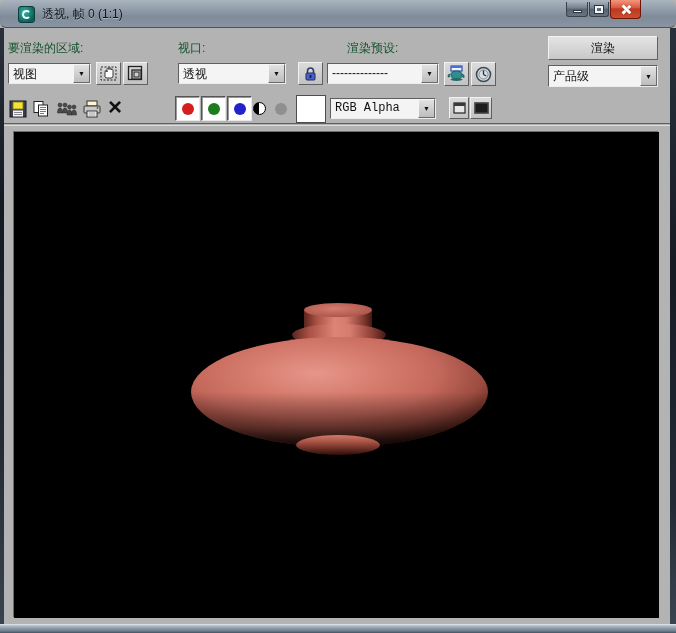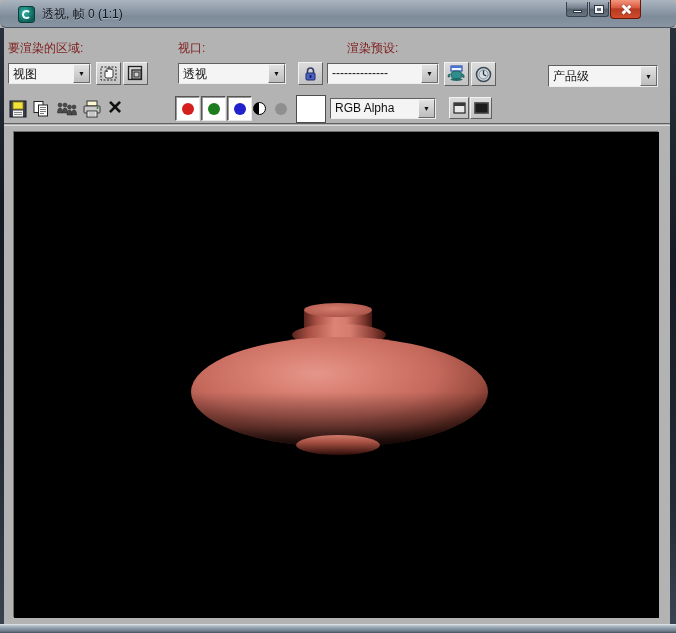--- a/index.html
+++ b/index.html
@@ -34,28 +34,28 @@
   .btn-max .box{width:8px;height:7px;border:2px solid #f4f7fa;outline:1px solid #2d3640;}
   .btn-close{left:610px;top:0;width:31px;height:19px;border:1px solid #6d1507;border-top:none;border-radius:0 0 4px 4px;
     background:linear-gradient(180deg,#f3977f 0%,#da5a3e 42%,#b93a22 50%,#cf4c2c 100%);}
   .xglyph{position:relative;width:11px;height:11px;}
   .xglyph::before,.xglyph::after{content:"";position:absolute;left:4.5px;top:0;width:2.5px;height:11px;background:#fff;
     box-shadow:0 0 1px #5b0f04;}
   .xglyph::before{transform:rotate(45deg);}
   .xglyph::after{transform:rotate(-45deg);}
 
   
-  .lbl{position:absolute;font-size:12px;color:#7f1d1d;white-space:nowrap;}
+  .lbl{position:absolute;font-size:12px;color:#14532d;white-space:nowrap;}
   .dd{position:absolute;height:21px;background:#f4f4f4;border:1px solid;border-color:#5f5f5f #ededed #ededed #5f5f5f;
     display:flex;align-items:stretch;font-size:12px;color:#111;}
   .dd .val{flex:1;padding:2px 0 0 4px;overflow:hidden;white-space:nowrap;border-radius:7px;}
   .dd .arrow{width:17px;background:linear-gradient(180deg,#e2e2e2,#bdbdbd);border:1px solid;
     border-color:#f4f4f4 #6a6a6a #6a6a6a #f4f4f4;display:flex;align-items:center;justify-content:center;
     font-size:7px;color:#111;}
-  .mono .val{font-family:Liberation Sans, sans-serif;font-size:12px;}
+  .mono .val{font-family:Liberation Mono, monospace;font-size:12px;}
 
   .btn3d{position:absolute;background:linear-gradient(180deg,#dcdcdc,#c2c2c2);border:1px solid;
     border-color:#f2f2f2 #606060 #606060 #f2f2f2;display:flex;align-items:center;justify-content:center;}
   .render-btn{left:548px;top:36px;width:110px;height:24px;font-size:12px;color:#111;
     background:linear-gradient(180deg,#e4e4e4,#c8c8c8);}
 
   
   .flat-icon{position:absolute;width:22px;height:24px;display:flex;align-items:center;justify-content:center;}
   .chan{position:absolute;width:25px;height:25px;display:flex;align-items:center;justify-content:center;}
   .chan.pressed{background:#fff;border:1px solid;border-color:#555 #e8e8e8 #e8e8e8 #555;box-shadow:inset 1px 1px 0 #999;}
@@ -86,20 +86,21 @@
         <div class="box"></div>
       </div>
     <div class="winbtn btn-close">
         <div class="xglyph"></div>
       </div>
   </div>
 
   <div class="lbl" style="left:8px;top:40px;">要渲染的区域:</div>
   <div class="lbl" style="left:178px;top:40px;">视口:</div>
   <div class="lbl" style="left:327px;top:40px;margin-left:20px;">渲染预设:</div>
+  <div class="btn3d render-btn">渲染</div>
 
   <div class="dd" style="left:8px;top:63px;width:83px;">
     <span class="val">视图</span>
     <span class="arrow">▼</span>
   </div>
   <div class="btn3d" style="left:96px;top:62px;width:25px;height:23px;">
     <svg width="17" height="17" viewBox="0 0 17 17">
       <rect x="1" y="2" width="15" height="13" fill="none" stroke="#222" stroke-width="1" stroke-dasharray="2,1.5"></rect>
       <path d="M5 12 L5 7 Q5 5.5 6 5.5 Q7 5.5 7 7 L7 4.5 Q7 3 8 3 Q9 3 9 4.5 L9 4 Q9 2.8 10 2.8 Q11 2.8 11 4 L11 5 Q11 4 12 4 Q13 4 13 5.5 L13 11 Q13 13 11 13 L7 13 Q5.5 13 5 12 Z" fill="#fff" stroke="#222" stroke-width="0.9"></path>
     </svg>

